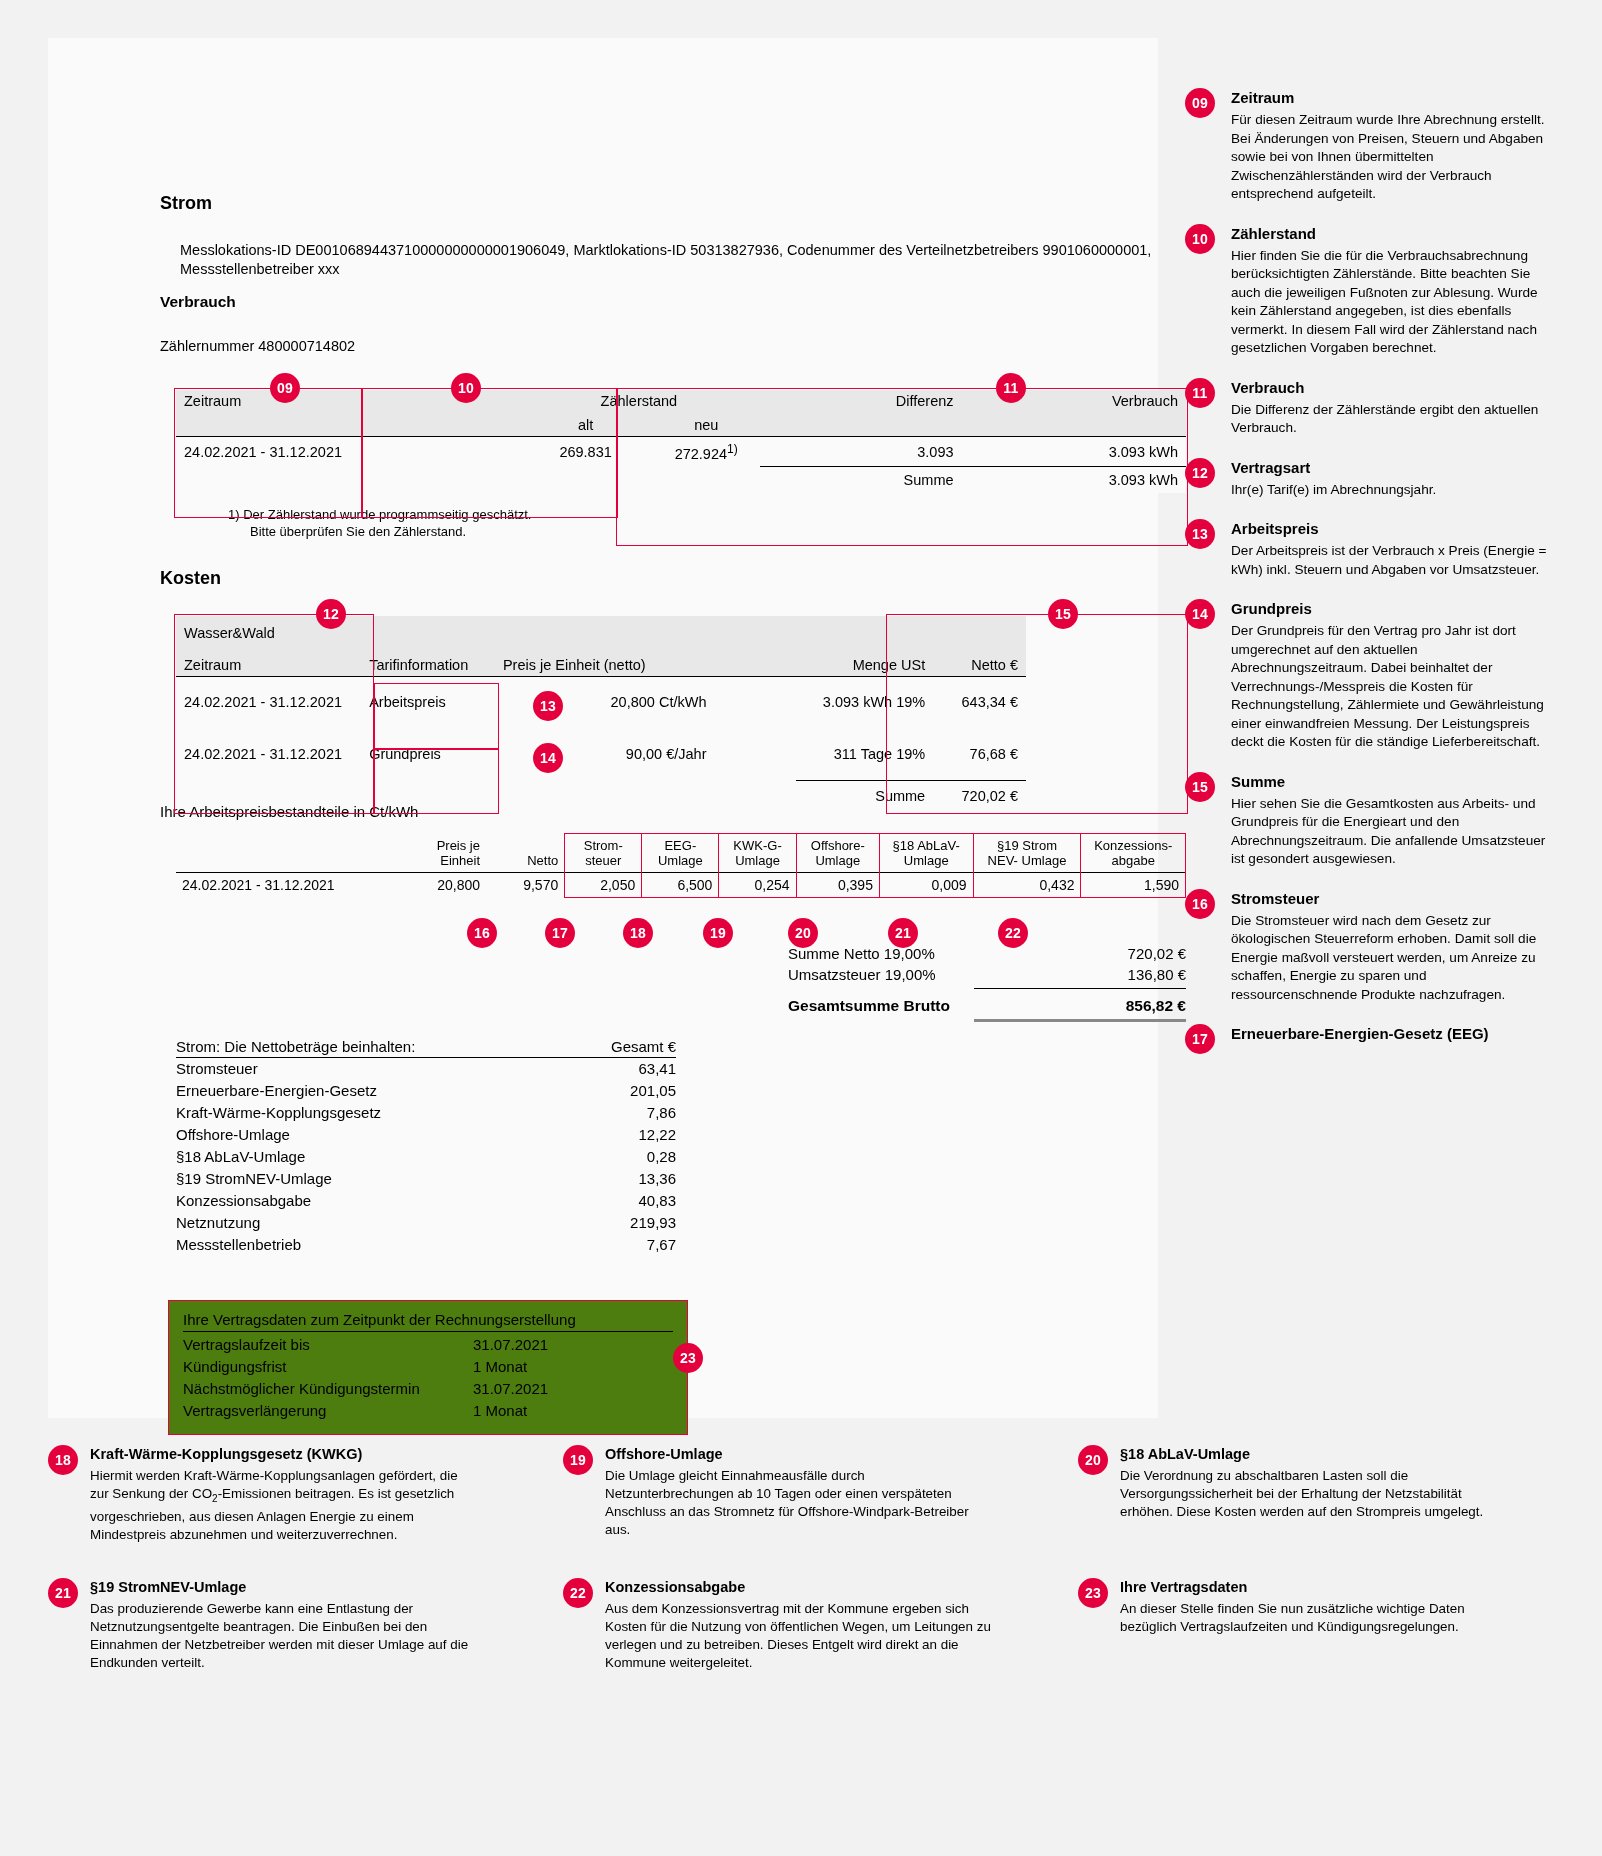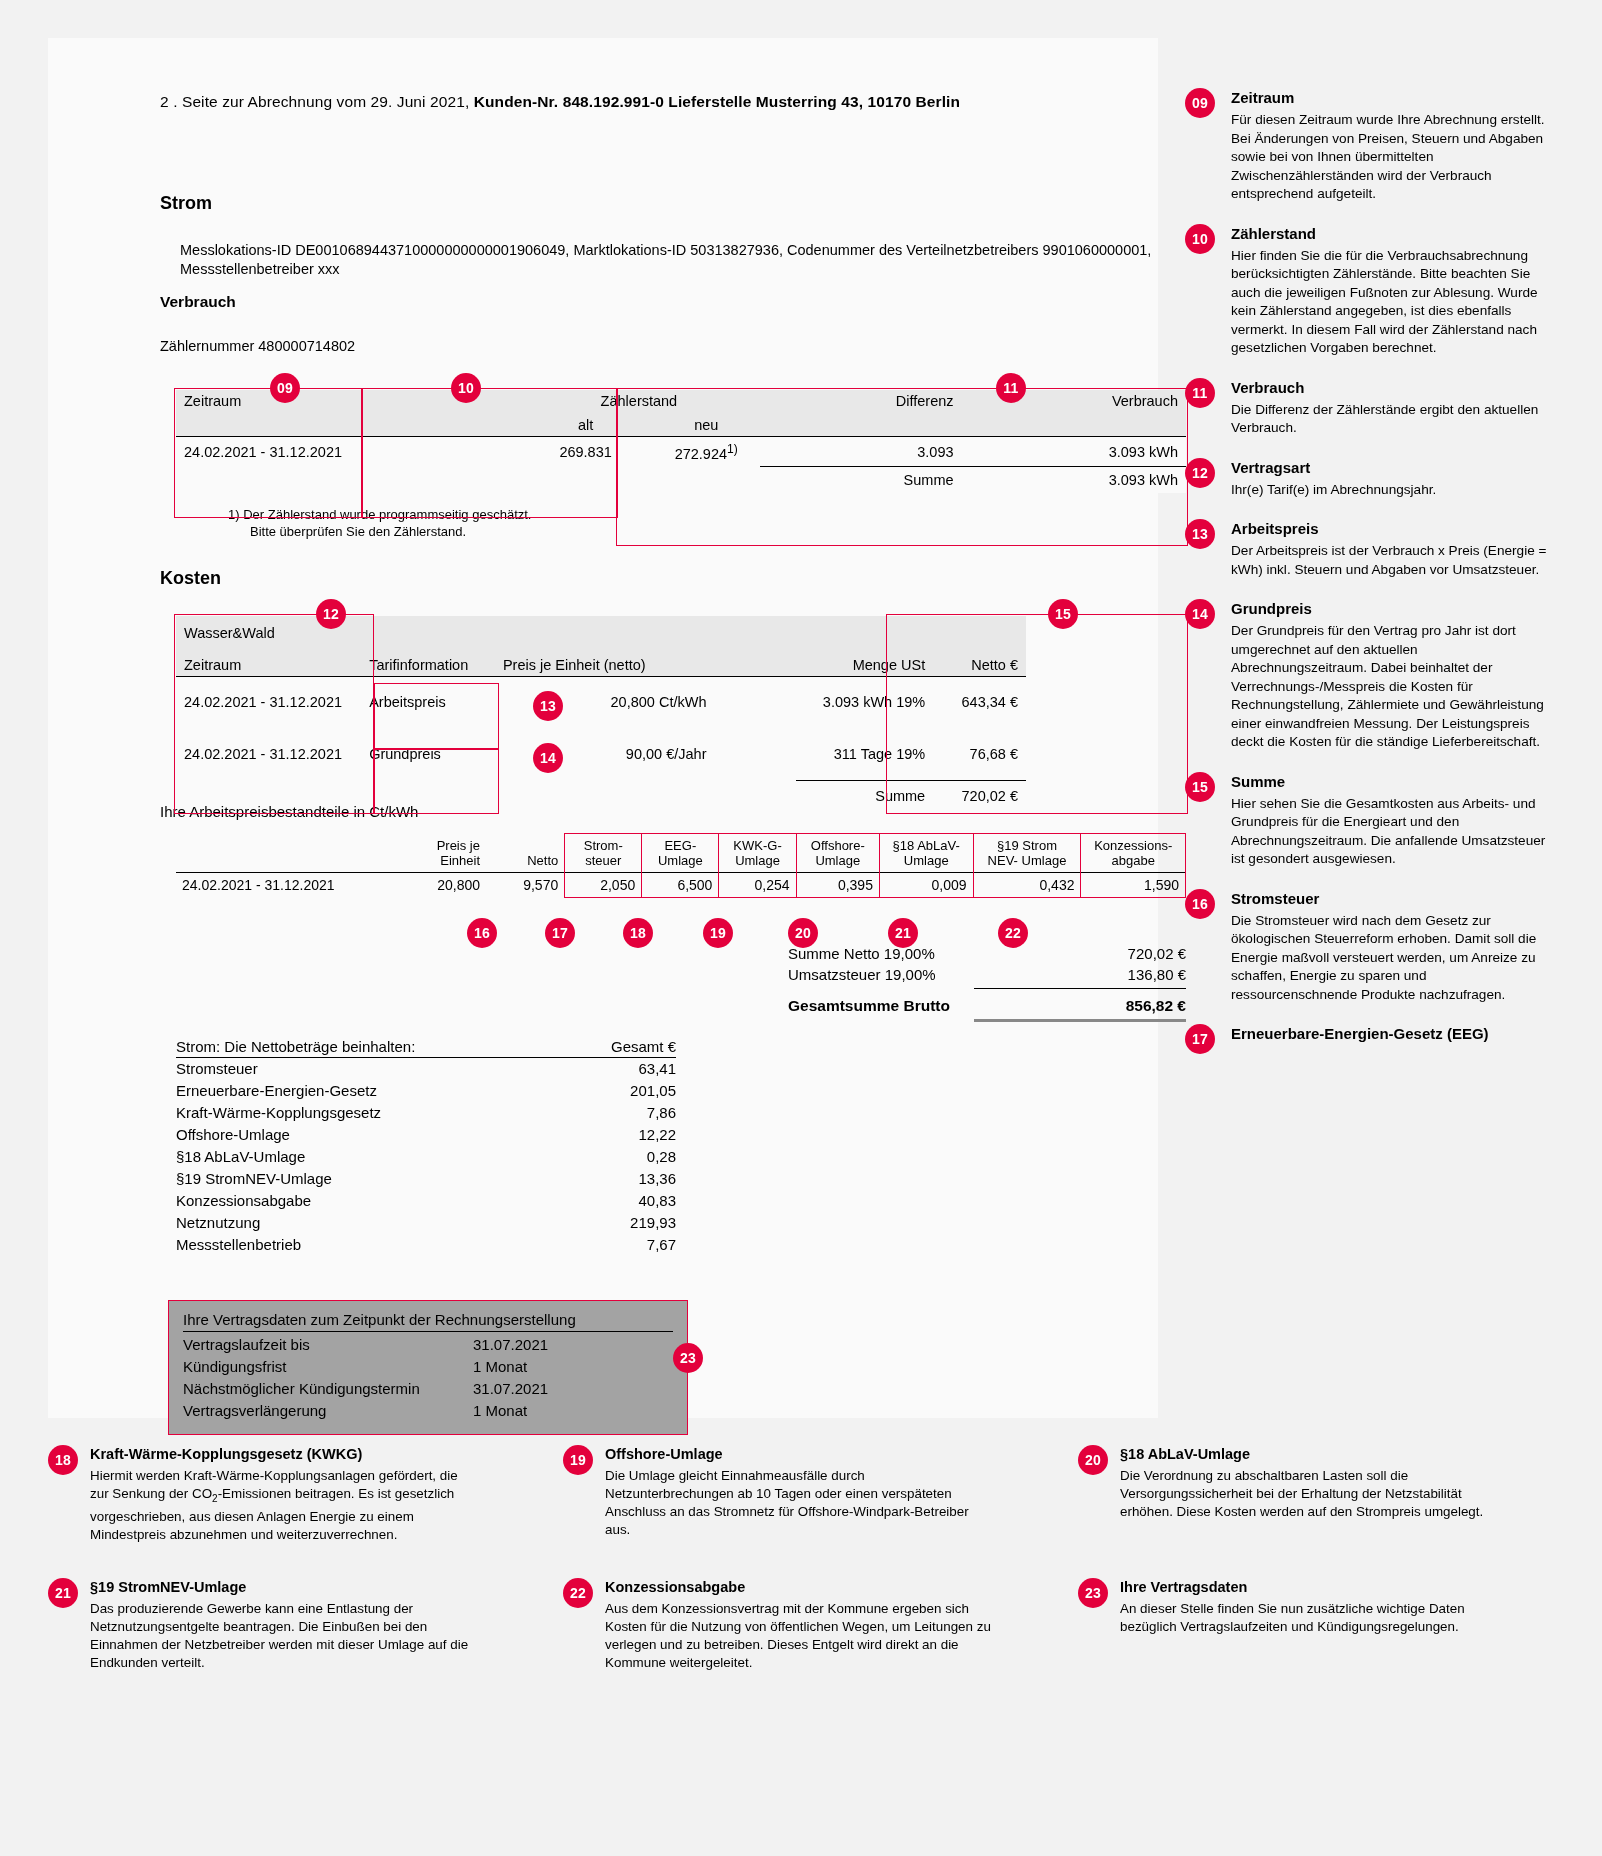--- a/index.html
+++ b/index.html
@@ -97,21 +97,21 @@
 
   
   #netto-wrap{ position:absolute; left:128px; top:1000px; width:500px; font-size:15px; }
   #netto-wrap .head{ display:flex; justify-content:space-between; padding-bottom:2px; }
   #netto-wrap .hr{ border-top:1.2px solid #000; }
   #netto-wrap .row{ display:flex; justify-content:space-between; line-height:22px; }
 
   
   #vertrag{
     position:absolute; left:120px; top:1262px; width:520px;
-    border:1.6px solid #e3003c; background:#a3a3a3; padding:10px 14px 12px 14px;
+    border:1.6px solid #e3003c; background:#4d7c0f; padding:10px 14px 12px 14px;
     font-size:15px;
   }
   #vertrag .title{ padding-bottom:3px; }
   #vertrag .hr{ border-top:1.2px solid #000; margin-bottom:2px; }
   #vertrag .row{ display:flex; line-height:22px; }
   #vertrag .row .k{ width:290px; }
 
   
   .redbox{ position:absolute; border:1.6px solid #e3003c; pointer-events:none; z-index:20; }
   .redline{ position:absolute; background:#e3003c; z-index:20; }
@@ -128,23 +128,20 @@
   .bnote .badge{ position:absolute; left:0; top:0; }
   .bnote .nt-title{ font-size:14.5px; font-weight:bold; line-height:19px; margin-bottom:3px; }
   .bnote .nt-body{ font-size:13.4px; line-height:18px; }
   sub{ font-size:10px; }
 </style>
 </head>
 <body>
 
 <div id="doc-sheet">
 
-  <div class="doc-head">
-    <span>2 . Seite zur Abrechnung vom 29. Juni 2021, </span><b>Kunden-Nr. 848.192.991-0 Lieferstelle Musterring 43, 10170 Berlin</b>
-  </div>
 
   <h2 class="sec" style="left:112px;top:155px;">Strom</h2>
 
   <div class="meta">Messlokations-ID DE0010689443710000000000001906049, Marktlokations-ID 50313827936, Codenummer des Verteilnetzbetreibers 9901060000001, Messstellenbetreiber xxx</div>
 
   <h3 class="sub" style="left:112px;top:255px;">Verbrauch</h3>
 
   <div class="plain" style="left:112px;top:300px;">Zählernummer 480000714802</div>
 
   <div id="verbrauch-wrap">

